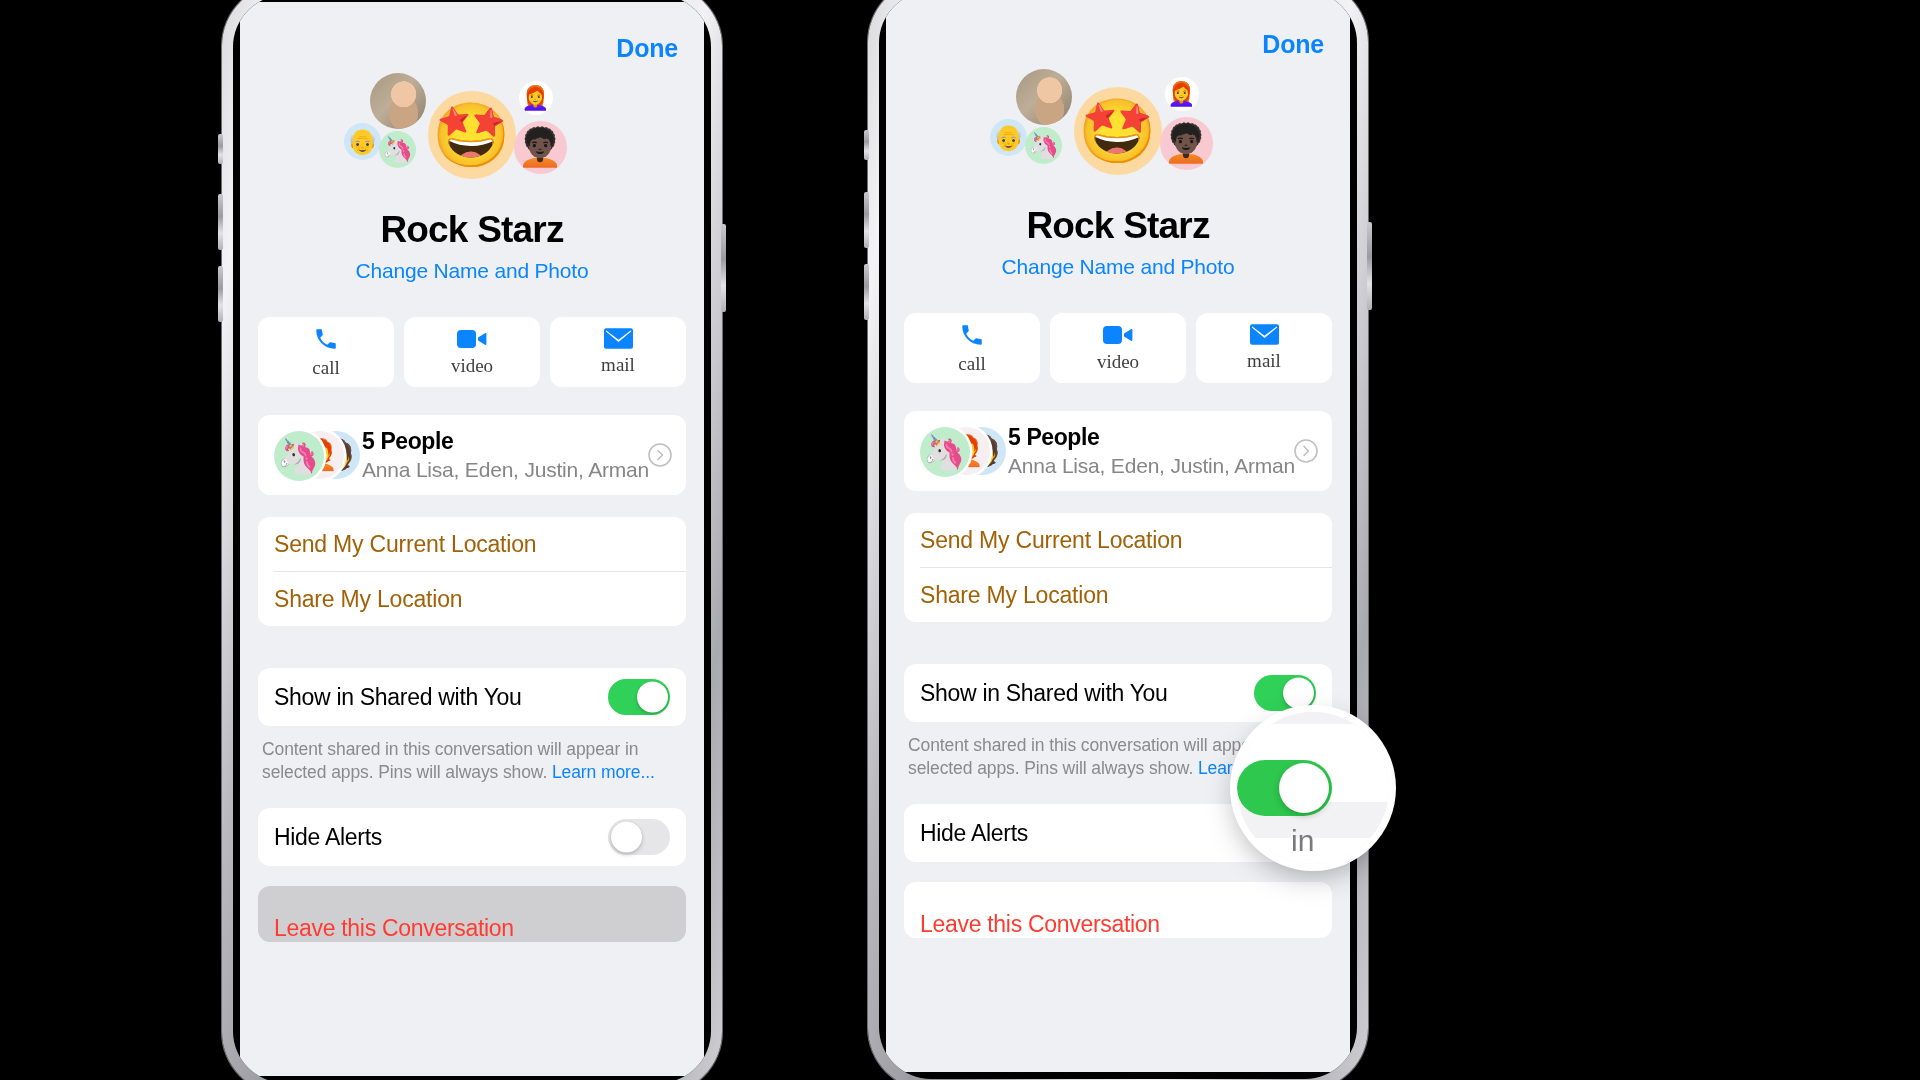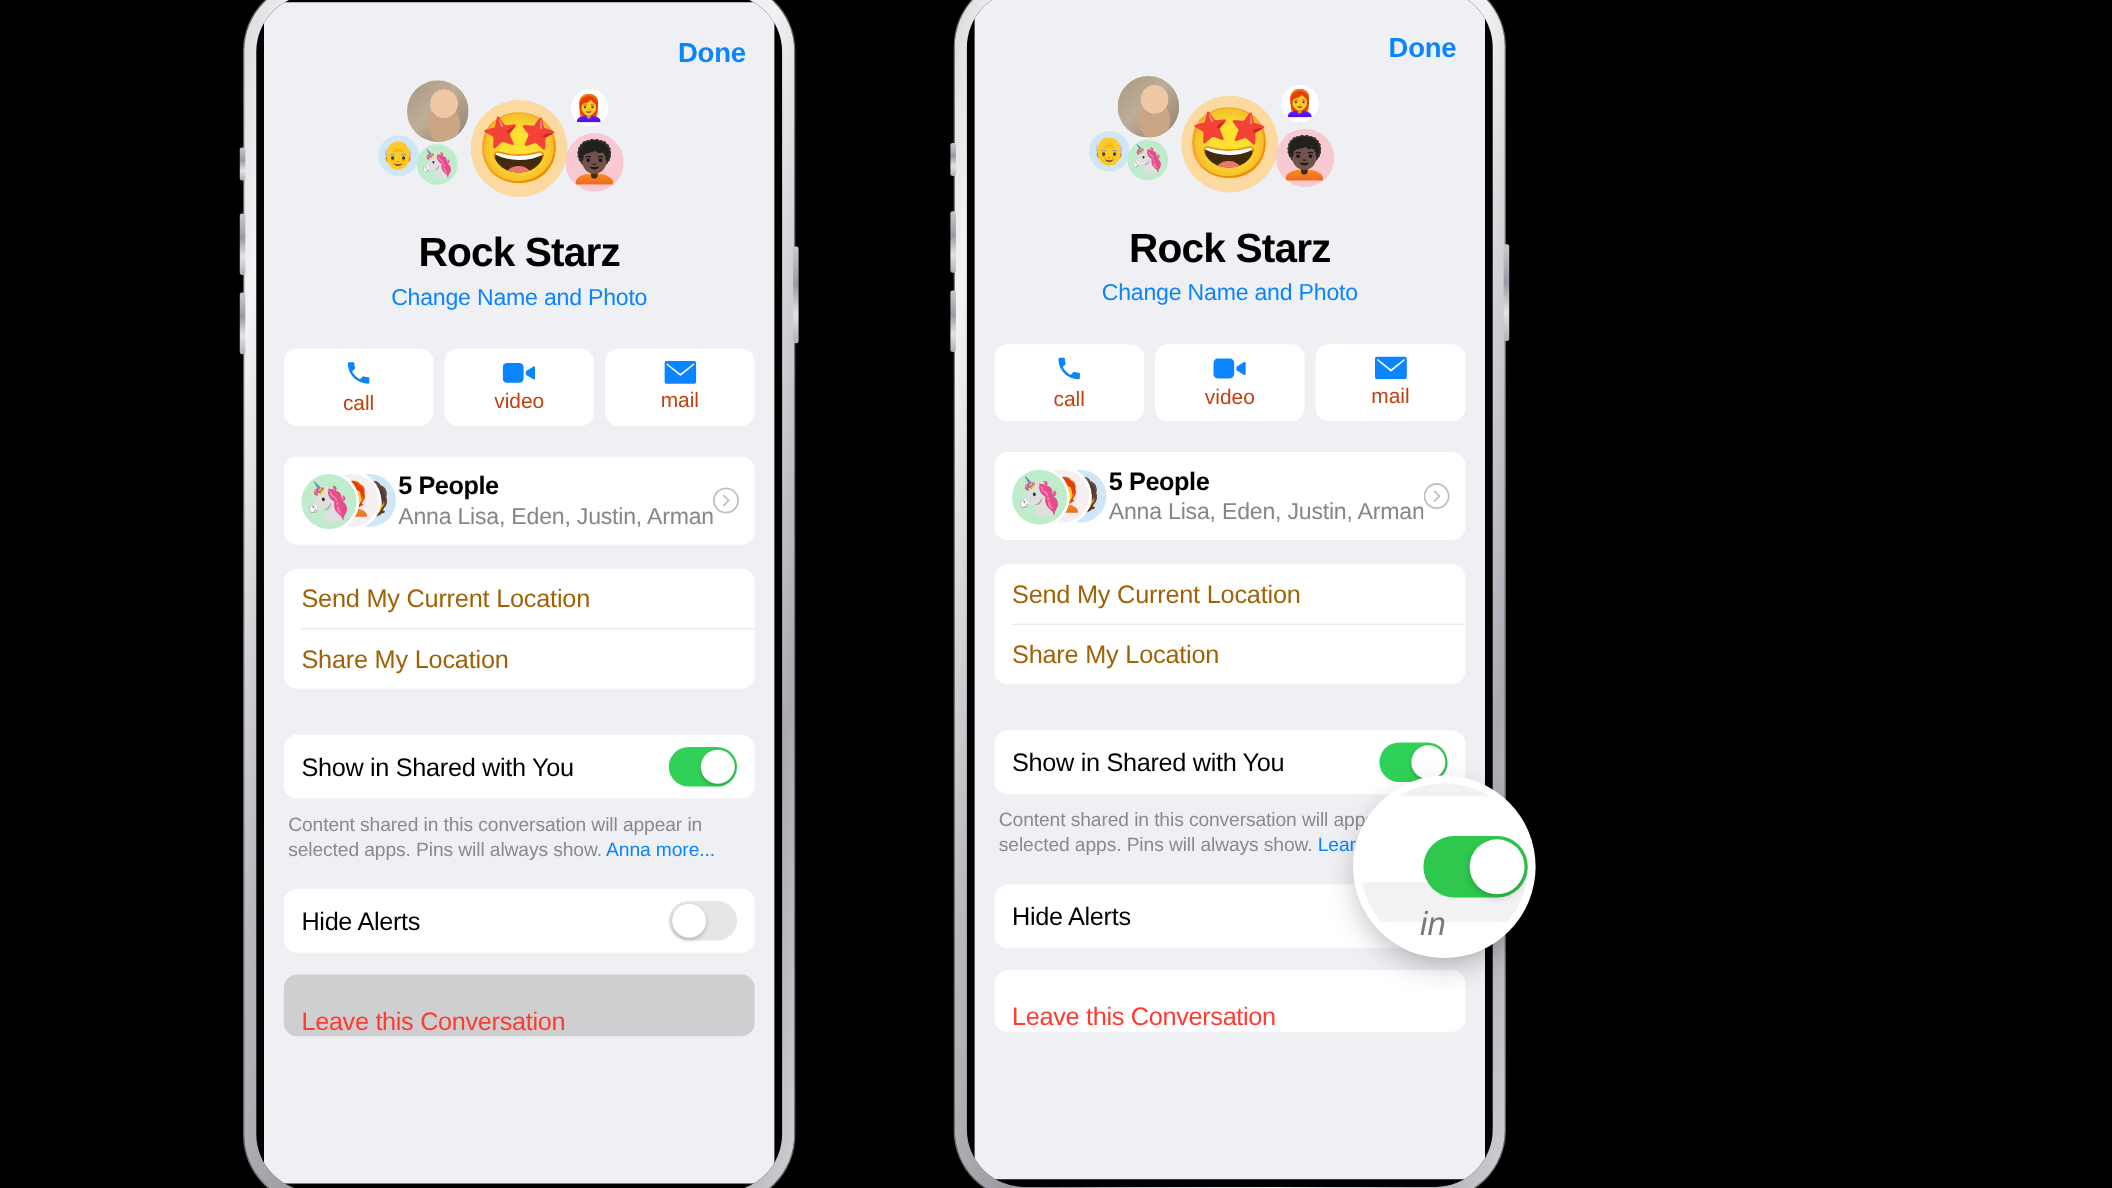--- a/index.html
+++ b/index.html
@@ -58,21 +58,21 @@
   .change-name {
     text-align:center; color:#0a84ff; letter-spacing:-0.2px; cursor:pointer;
   }
 
   .action-row { display:flex; }
   .action-card {
     flex:1; background:#fff; border-radius:12px;
     display:flex; flex-direction:column; align-items:center; justify-content:center;
     cursor:pointer;
   }
-  .action-label { color:#c2410c; }
+  .action-label { color:#404040;font-family:Liberation Serif, serif; }
   .ic { display:block; }
 
   .card { background:#fff; border-radius:12px; overflow:hidden; }
 
   .people-row { display:flex; align-items:center; cursor:pointer; }
   .people-stack { position:relative; flex:none; }
   .people-stack .av { box-shadow: 0 0 0 2.5px #fff; }
   .people-text { flex:1; min-width:0; }
   .people-count { font-weight:700; color:#000; letter-spacing:-0.4px; }
   .people-names { color:#868688; letter-spacing:-0.2px; white-space:nowrap; overflow:hidden; }
@@ -99,21 +99,21 @@
 
   .leave-row { display:flex; align-items:flex-end; cursor:pointer; }
   .leave-text { color:#ff3b30; letter-spacing:-0.3px; }
 
   
   .magnifier {
     position:absolute; border-radius:50%;
     background:#f7f7f9;
     box-shadow: 0 0 0 7px #fff, 0 10px 30px rgba(0,0,0,.35);
     overflow:hidden;
-    display:flex; align-items:center; justify-content:flex-end;font-style:italic;
+    display:flex; align-items:center; justify-content:flex-start;
   }
   .mag-bg { position:absolute; inset:0; background:#f2f2f5; }
   .mag-stripe { position:absolute; left:0; right:0; background:#fff; }
   .mag-switch { position:relative; border-radius:999px; background:#2dc84d; }
   .mag-knob { position:absolute; top:50%; transform:translateY(-50%); background:#fff; border-radius:50%;
               box-shadow:0 3px 7px rgba(0,0,0,.2); }
   .mag-text { position:absolute; color:#5a5a5e; font-weight:400; }
 </style>
 </head>
 <body>
@@ -208,21 +208,21 @@
 
         <div class="card" style="margin:42px 18px 0 18px;">
           <div class="toggle-row" style="height:58px; padding:0 16px;">
             <span class="toggle-label" style="font-size:23px;">Show in Shared with You</span>
             <span class="switch on" style="width:62px; height:36px;">
               <span class="knob" style="width:31px; height:31px; right:2.5px;"></span>
             </span>
           </div>
         </div>
         <div class="footnote" style="margin:12px 26px 0 22px; font-size:17.5px; line-height:1.32;">
-          <span>Content shared in this conversation will appear in selected apps. Pins will always show. </span><a>Anna more...</a>
+          <span>Content shared in this conversation will appear in selected apps. Pins will always show. </span><a>Learn more...</a>
         </div>
 
         <div class="card" style="margin:24px 18px 0 18px;">
           <div class="toggle-row" style="height:58px; padding:0 16px;">
             <span class="toggle-label" style="font-size:23px;">Hide Alerts</span>
             <span class="switch off" style="width:62px; height:36px;">
               <span class="knob" style="width:31px; height:31px; left:2.5px;"></span>
             </span>
           </div>
         </div>

